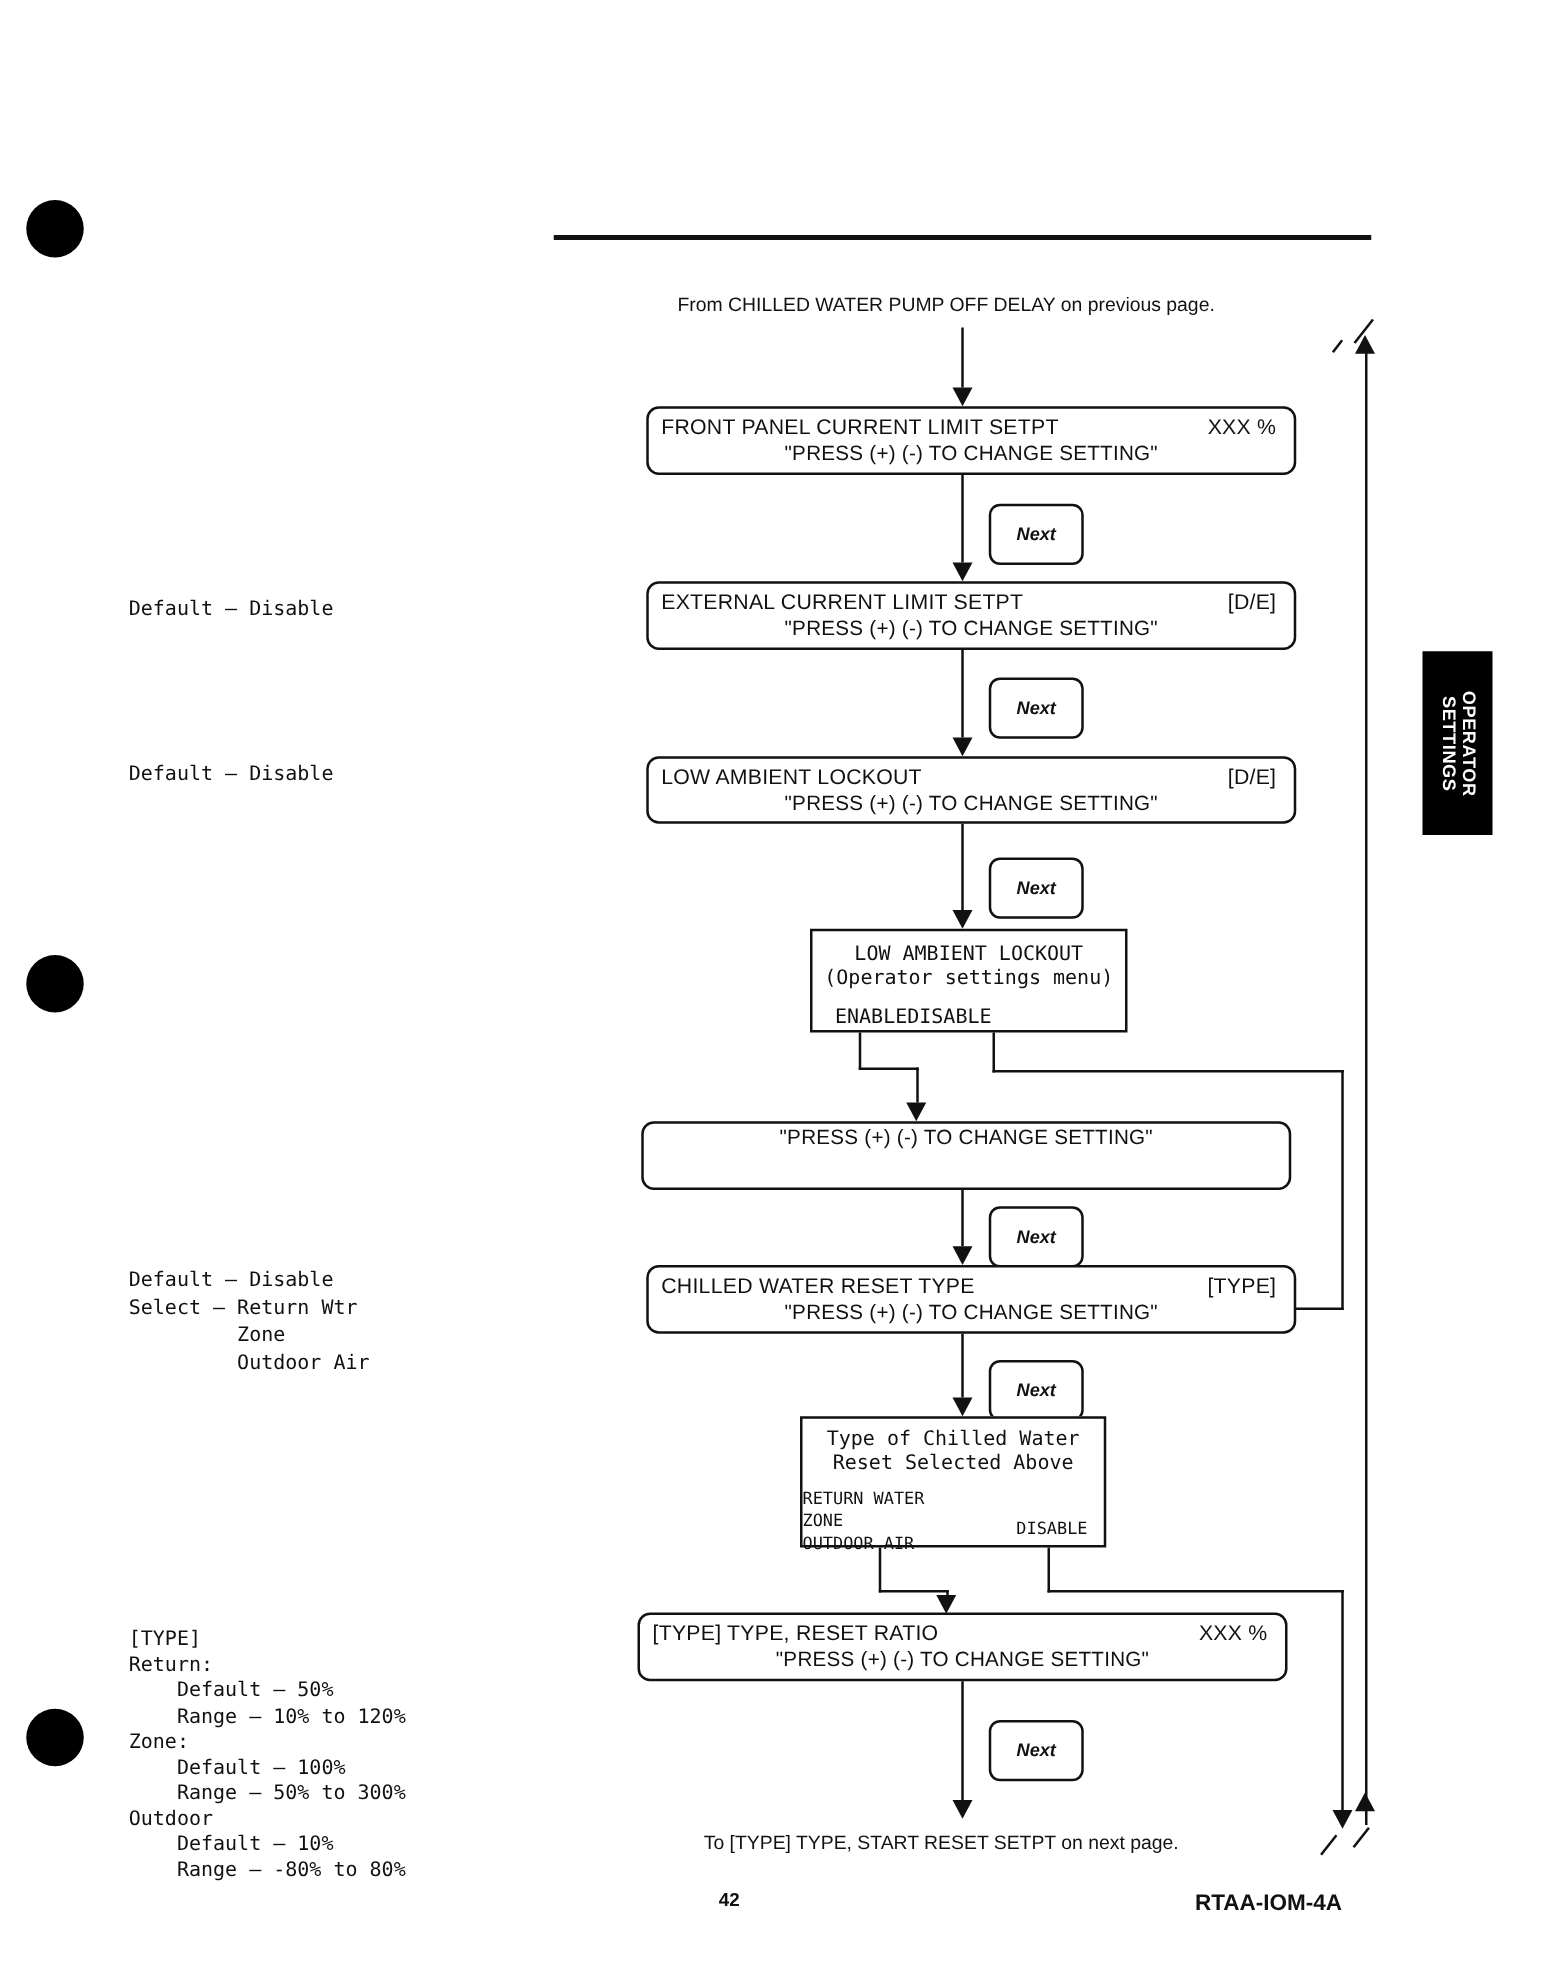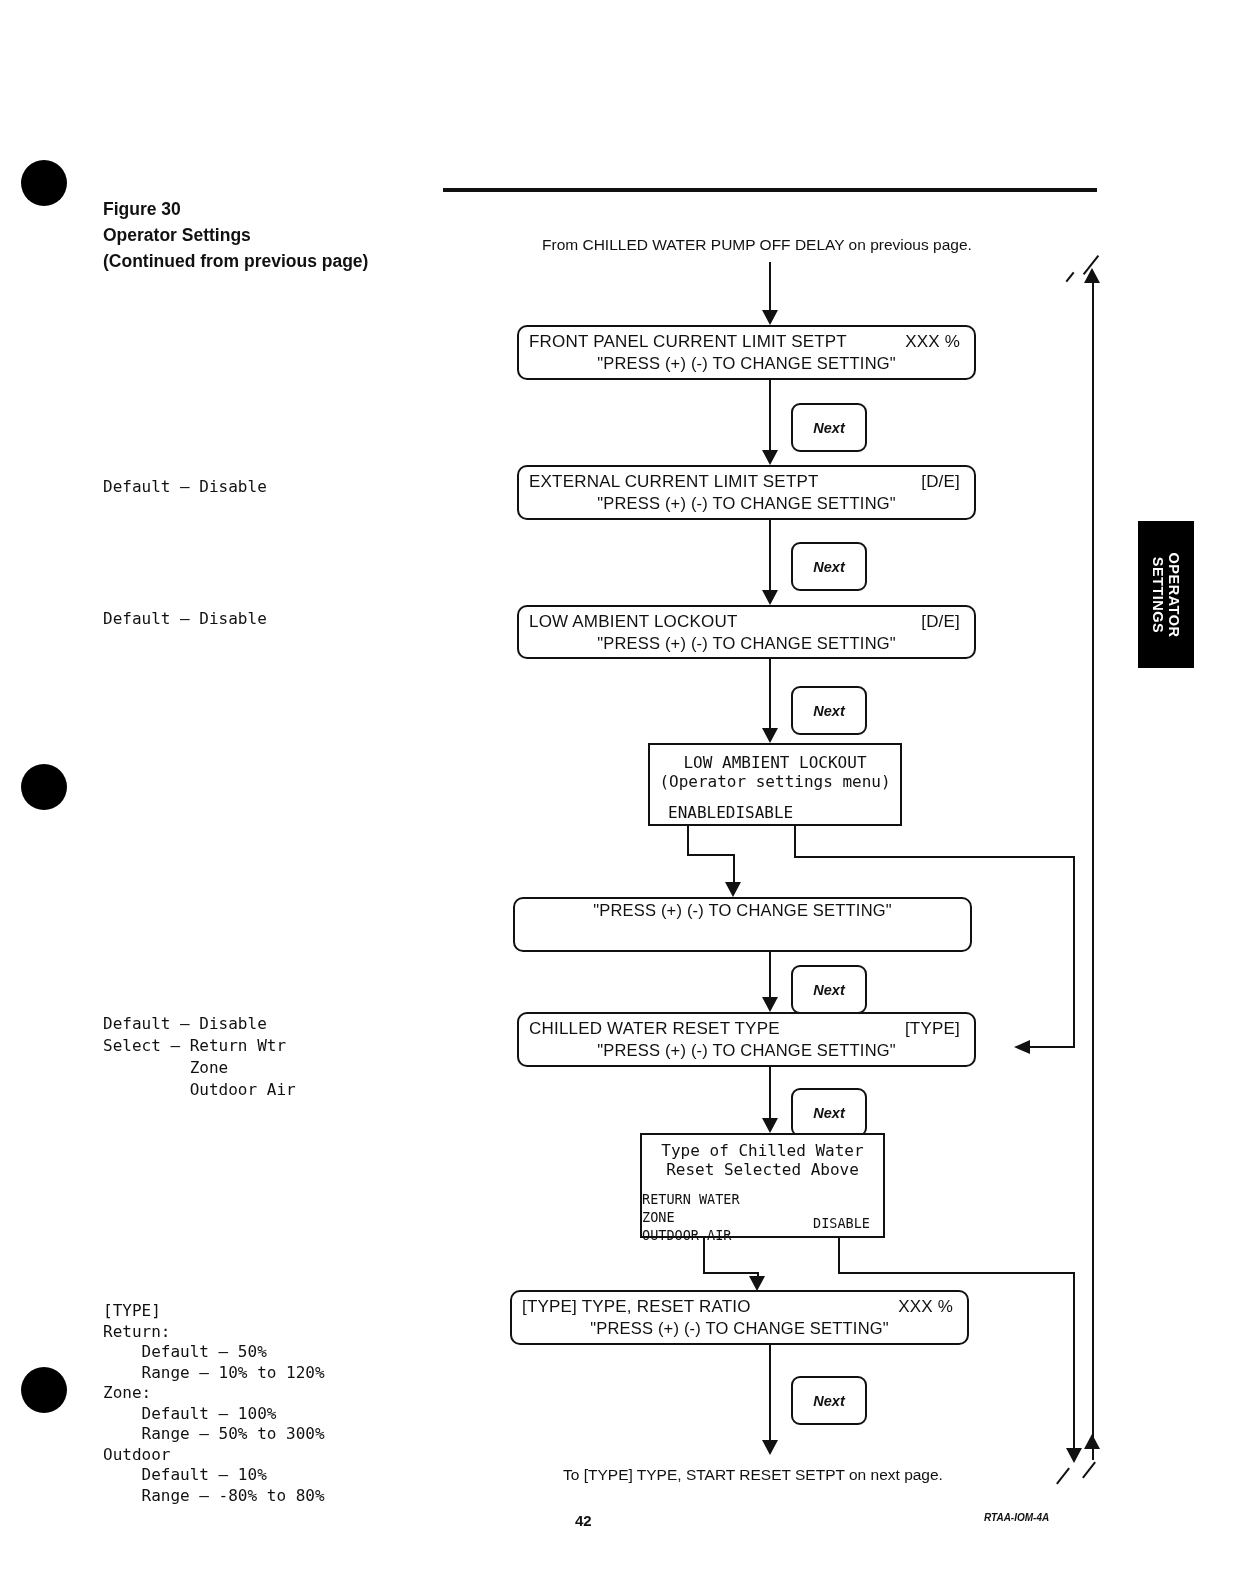--- a/index.html
+++ b/index.html
@@ -7,21 +7,21 @@
         font-family:"Liberation Sans",sans-serif;color:#111;}
   .hole{position:absolute;width:46px;height:46px;border-radius:50%;background:#000;}
   .fig-title{position:absolute;left:103px;top:196px;font-weight:bold;font-size:17.5px;
              line-height:26px;white-space:pre;}
   .rule{position:absolute;left:443px;top:188px;width:654px;height:4px;background:#111;}
   .note{position:absolute;font-size:15.5px;white-space:pre;}
   .mono{position:absolute;font-family:"DejaVu Sans Mono",monospace;font-size:16px;
         line-height:22px;white-space:pre;}
   .mono.tight{line-height:20.5px;}
   .fbox{position:absolute;border:2.5px solid #111;border-radius:10px;background:#fff;
-        width:459px;height:55px;box-sizing:border-box;}
+        width:520px;height:55px;box-sizing:border-box;}
   .fbox .row1{display:flex;justify-content:space-between;padding:5px 14px 0 10px;
               font-size:17px;letter-spacing:.2px;}
   .fbox .row2{text-align:center;font-size:16.5px;padding-top:2px;letter-spacing:.2px;}
   .sqbox{position:absolute;border:2.5px solid #111;background:#fff;box-sizing:border-box;}
   .next{position:absolute;left:791px;width:72px;height:45px;border:2.5px solid #111;
         border-radius:9px;background:#fff;display:flex;align-items:center;justify-content:center;
         font-style:italic;font-weight:bold;font-size:14.5px;}
   .vl{position:absolute;width:2px;background:#111;}
   .hl{position:absolute;height:2px;background:#111;}
   .ah-d{position:absolute;width:0;height:0;border-left:8px solid transparent;
@@ -49,23 +49,20 @@
 </style>
 </head>
 <body>
 
 <div id="page">
 
   <div class="hole" style="left:21px;top:160px;"></div>
   <div class="hole" style="left:21px;top:764px;"></div>
   <div class="hole" style="left:21px;top:1367px;"></div>
 
-  <div class="fig-title">Figure 30
-Operator Settings
-(Continued from previous page)</div>
   <div class="rule"></div>
   <div class="note" style="left:542px;top:236px;">From CHILLED WATER PUMP OFF DELAY on previous page.</div>
 
   <div class="mono" style="left:103px;top:476px;">Default – Disable</div>
   <div class="mono" style="left:103px;top:608px;">Default – Disable</div>
   <div class="mono" style="left:103px;top:1013px;">Default – Disable
 Select – Return Wtr
          Zone
          Outdoor Air</div>
   <div class="mono tight" style="left:103px;top:1301px;">[TYPE]
@@ -210,15 +207,15 @@
   <div class="slash" style="left:1069px;top:271px;height:12px;"></div>
   <div class="ah-u" style="left:1084px;top:1434px;"></div>
   <div class="slash" style="left:1088px;top:1460px;height:20px;"></div>
 
   <div class="tab">
     <span>OPERATOR
 SETTINGS</span>
   </div>
 
   <div class="footer" style="left:575px;">42</div>
-  <div class="footer" style="left:984px;font-size:10px;font-style:italic;">RTAA-IOM-4A</div>
+  <div class="footer" style="left:956px;font-size:18px;">RTAA-IOM-4A</div>
 
 </div>
 
 </body></html>

